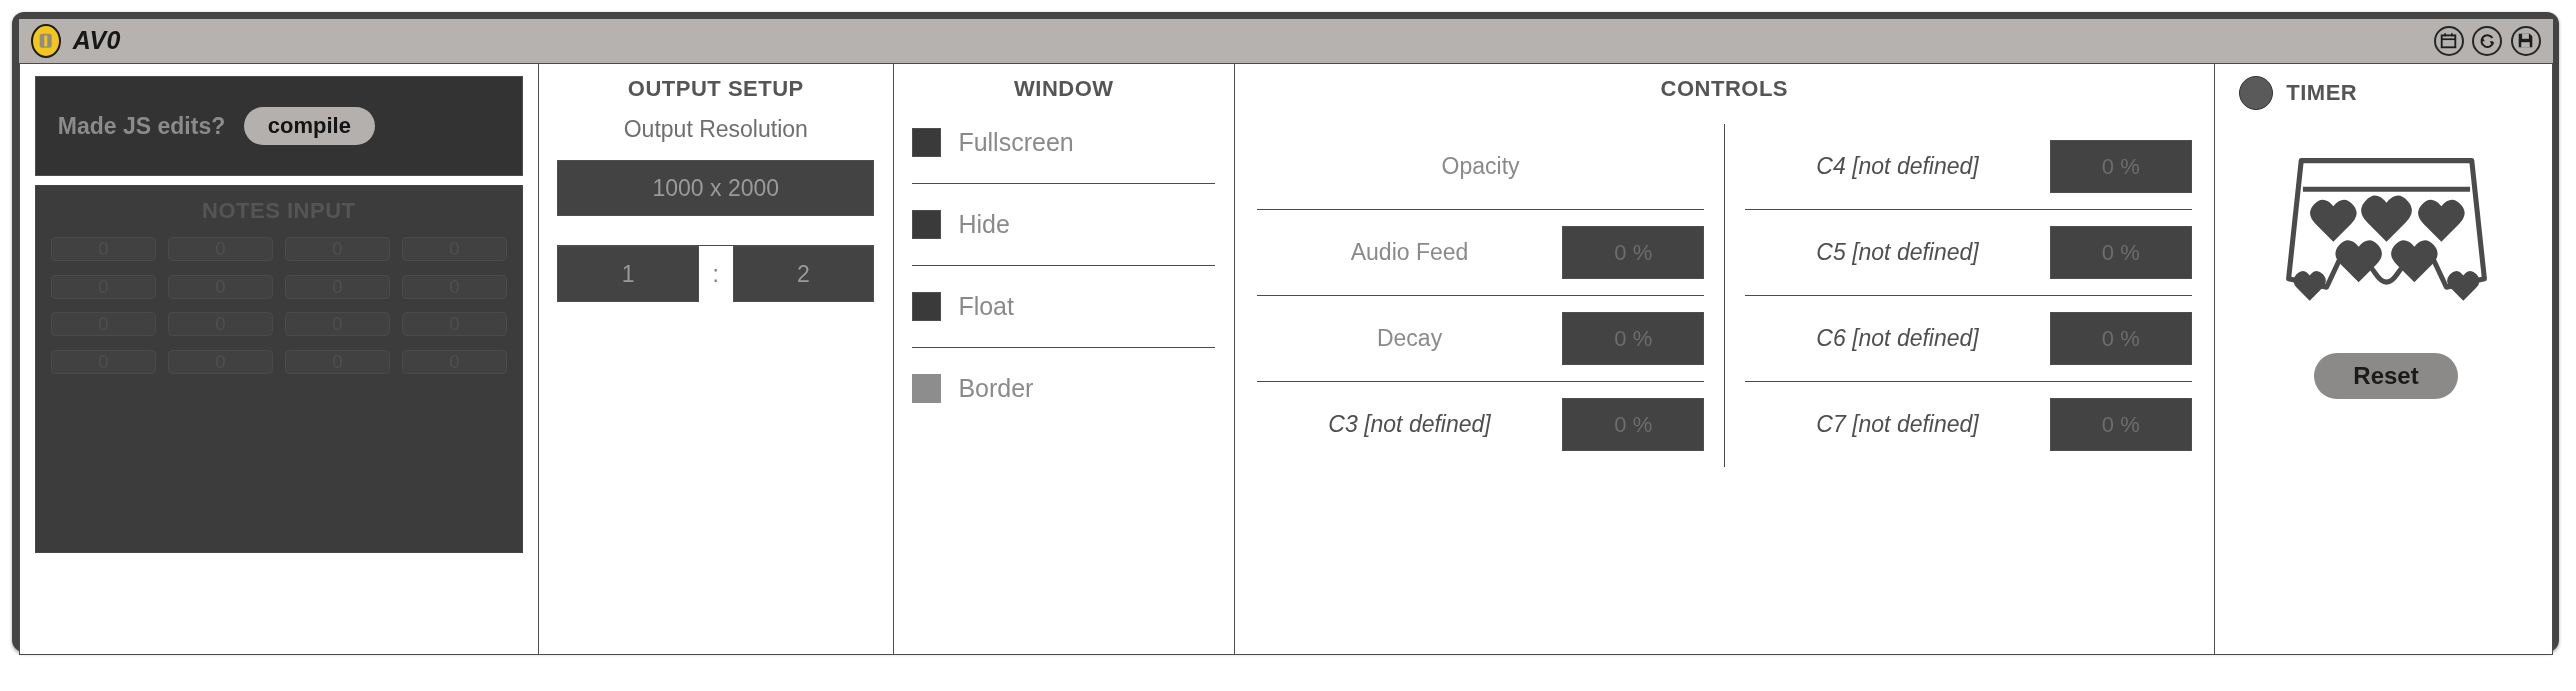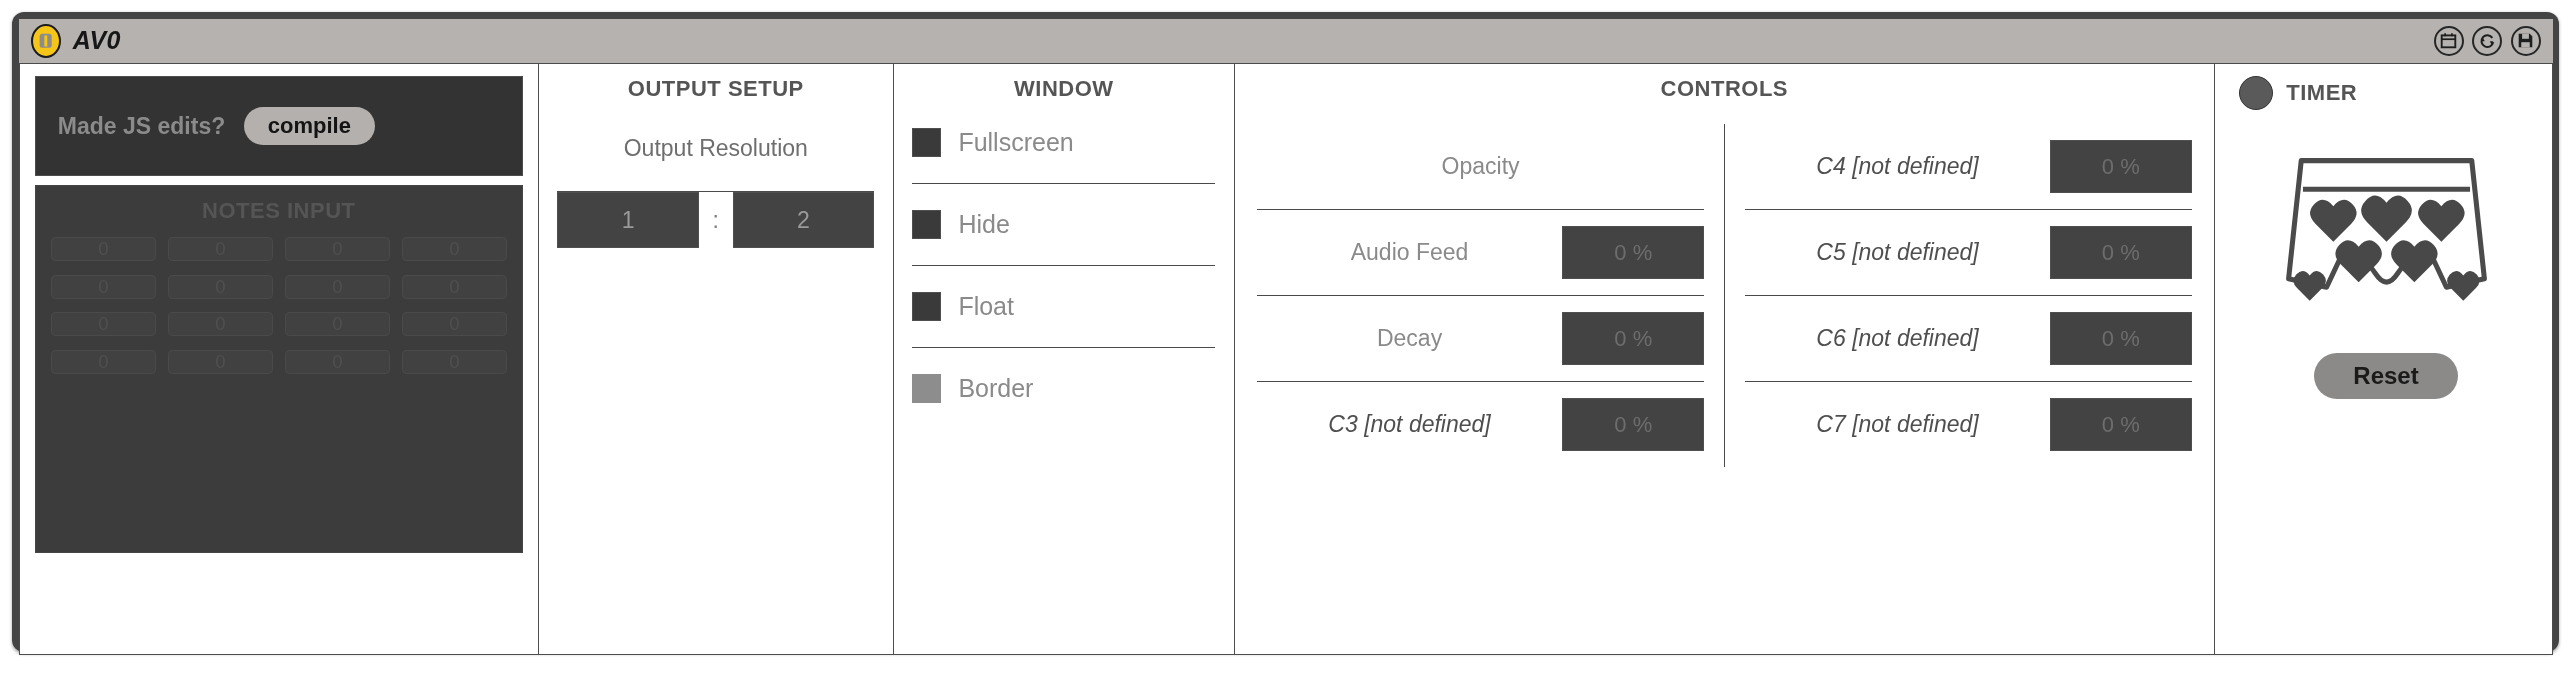--- a/index.html
+++ b/index.html
@@ -170,21 +170,21 @@
     font-size: 18.6px;
     color: #4f4f4f;
     cursor: pointer;
   }
 
   
   #col-output { width: 355px; padding: 12px 18.6px 8.5px 18.6px; }
   .field-label {
     font-size: 23px;
     color: #6e6e6e;
-    margin-top: 33px;
+    margin-top: 14px;
     margin-bottom: 17px;
   }
   .value-box {
     background: #434343;
     border: 0.8px solid #4f4f4f;
     height: 54px;
     display: flex;
     align-items: center;
     justify-content: center;
     font-size: 23px;
@@ -373,20 +373,21 @@
           <div class="note-cell">0</div>
           <div class="note-cell">0</div>
           <div class="note-cell">0</div>
         </div>
       </div>
     </div>
 
     <div class="col col-divider" id="col-output">
       <div class="section-title">OUTPUT SETUP</div>
       <div class="field-label">Output Resolution</div>
+      <div class="value-box">1000 x 2000</div>
       <div class="hr-sep"></div>
       <div id="ratio-row">
         <div class="value-box">1</div>
         <span id="ratio-colon">:</span>
         <div class="value-box">2</div>
       </div>
     </div>
 
     <div class="col col-divider" id="col-window">
       <div class="section-title">WINDOW</div>

